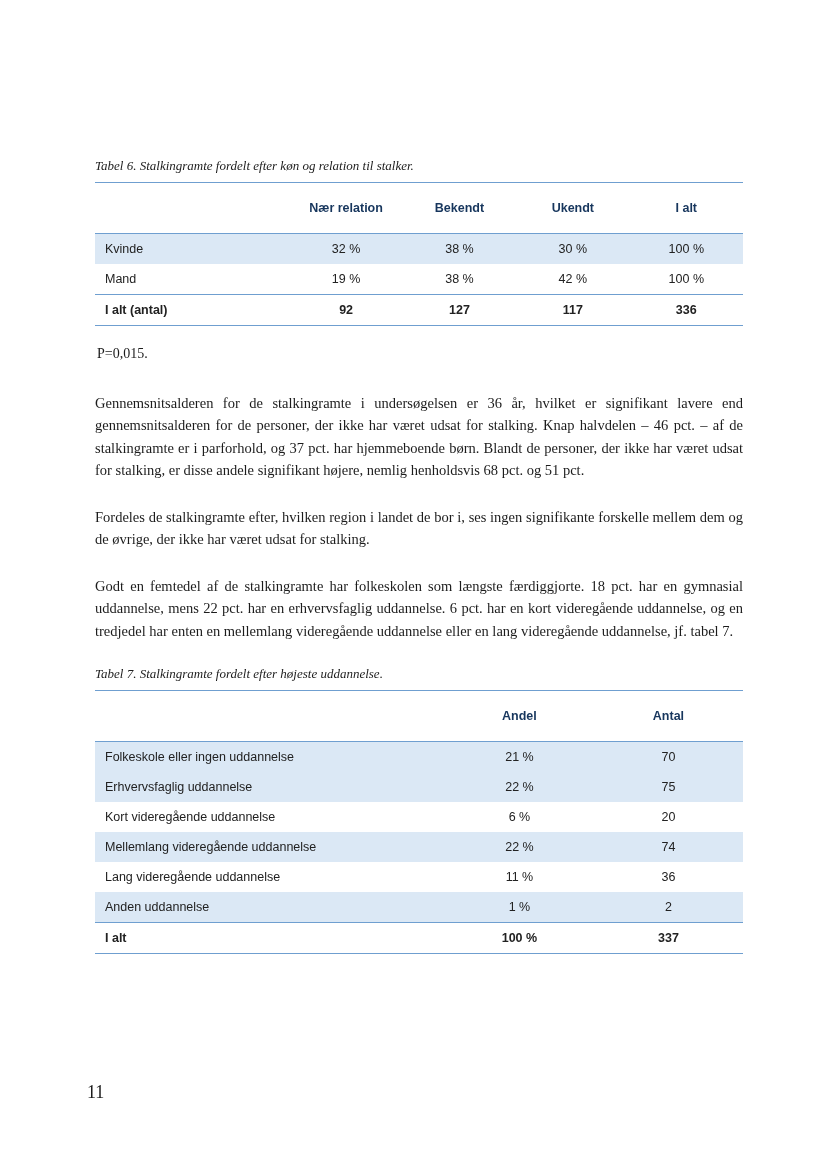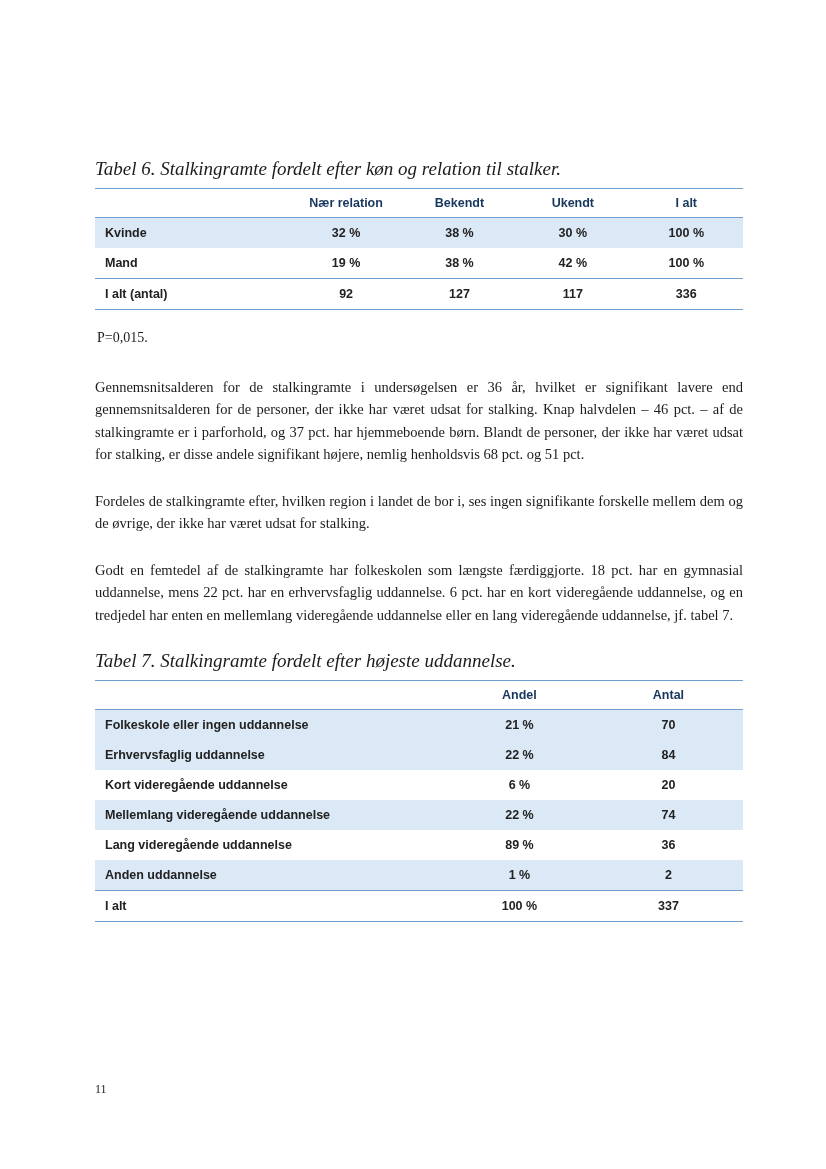--- a/index.html
+++ b/index.html
@@ -12,45 +12,44 @@
     position: relative;
     overflow: hidden;
   }
   .content {
     position: absolute;
     left: 95px; top: 158px;
     width: 648px;
   }
   .caption {
     font-style: italic;
-    font-size: 19px;
+    font-size: 13px;
     margin: 0 0 8px 0;
   }
   table {
     width: 100%;
     border-collapse: collapse;
     font-family: "Liberation Sans", sans-serif;
     font-size: 12.5px;
     color: #222;
   }
   thead tr {
     border-top: 1.5px solid var(--table_border);
     border-bottom: 1px solid var(--table_border);
   }
   th {
     font-weight: bold;
     color: var(--header_text);
-    padding: 7px 4px;
+    padding: 18px 4px;
     text-align: center;
     font-size: 12.5px;
   }
   td {
     padding: 8px 6px;
     text-align: center;
-    font-weight: bold;
   }
   td.rowlabel { text-align: left; padding-left: 10px; }
   tr.shaded { background: var(--row_shade); }
   tr.total-row {
     border-top: 1px solid var(--table_border);
     font-weight: bold;
   }
   tbody { border-bottom: 1.8px solid var(--table_border); }
   .table-note {
     font-size: 14px;
@@ -65,22 +64,22 @@
   .para-block { margin-top: 30px; }
   .tbl7-block { margin-top: 6px; }
   
   .t6 col.c-label { width: 30%; }
   .t6 col.c-val   { width: 17.5%; }
   
   .t7 col.c-label { width: 54%; }
   .t7 col.c-val   { width: 23%; }
   .page-number {
     position: absolute;
-    left: 95px; top: 1082px;
-    font-size: 12px;
+    left: 87px; top: 1082px;
+    font-size: 18px;
     font-family: "Liberation Serif", serif;
   }
 </style>
 </head>
 <body>
 
 <div class="content">
 
   <p class="caption">Tabel 6. Stalkingramte fordelt efter køn og relation til stalker.</p>
 
@@ -152,35 +151,35 @@
       </thead>
       <tbody>
         <tr class="shaded">
           <td class="rowlabel">Folkeskole eller ingen uddannelse</td>
           <td>21 %</td>
           <td>70</td>
         </tr>
         <tr class="shaded">
           <td class="rowlabel">Erhvervsfaglig uddannelse</td>
           <td>22 %</td>
-          <td>84</td>
+          <td>75</td>
         </tr>
         <tr>
           <td class="rowlabel">Kort videregående uddannelse</td>
           <td>6 %</td>
           <td>20</td>
         </tr>
         <tr class="shaded">
           <td class="rowlabel">Mellemlang videregående uddannelse</td>
           <td>22 %</td>
           <td>74</td>
         </tr>
         <tr>
           <td class="rowlabel">Lang videregående uddannelse</td>
-          <td>89 %</td>
+          <td>11 %</td>
           <td>36</td>
         </tr>
         <tr class="shaded">
           <td class="rowlabel">Anden uddannelse</td>
           <td>1 %</td>
           <td>2</td>
         </tr>
         <tr class="total-row">
           <td class="rowlabel">I alt</td>
           <td>100 %</td>

